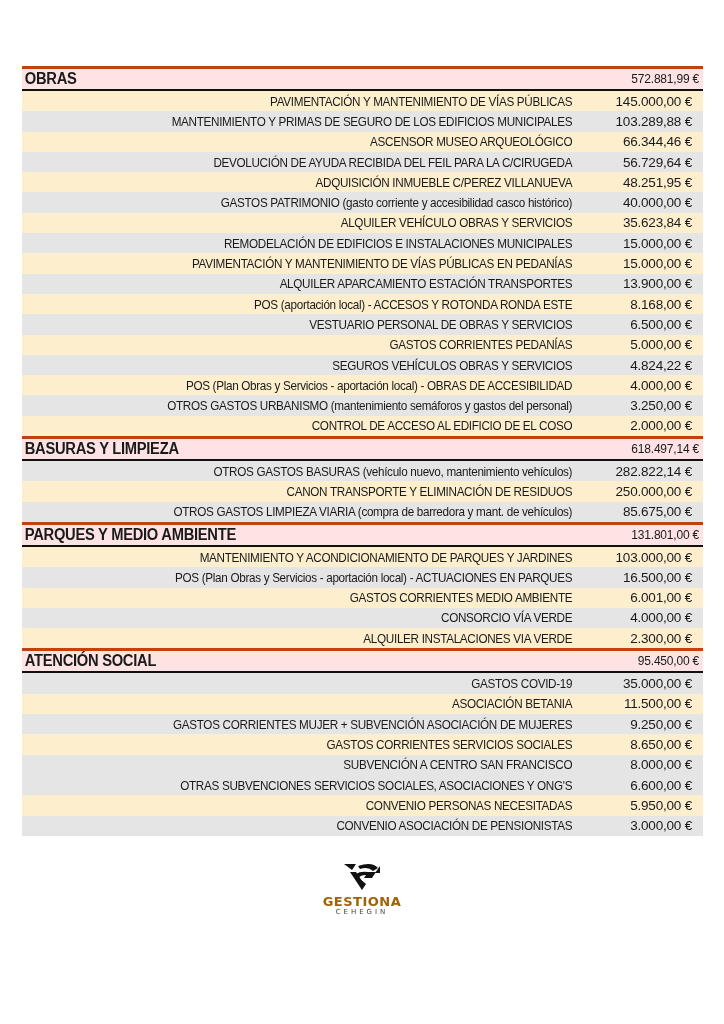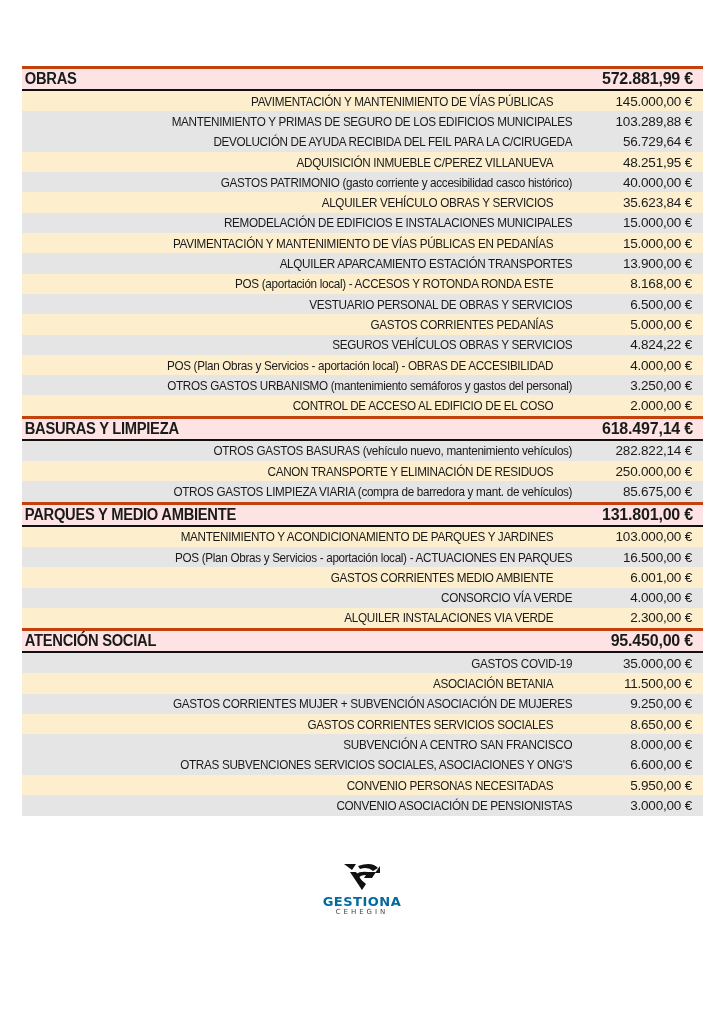--- a/index.html
+++ b/index.html
@@ -35,35 +35,34 @@
       flex: 1;
       font-weight: bold;
       font-size: 16px;
       letter-spacing: -0.3px;
       padding-left: 3px;
       transform: scaleX(0.92);
       transform-origin: left center;
       white-space: nowrap;
     }
     .section-total {
-      font-weight: bold;
-      font-size: 16px;
-      padding-right: 10px;
+      font-weight: normal;
+      font-size: 12px;
+      padding-right: 4px;
       letter-spacing: -0.2px;
       white-space: nowrap;
     }
     .item-row {
       display: flex;
       align-items: center;
       height: 20.3px;
       background: #e5e5e5;
     }
     .item-row.shaded {
       background: #fdefce;
-      gap: 19px;
     }
     .item-desc {
       flex: 1;
       text-align: right;
       font-size: 13px;
       padding-right: 22px;
       white-space: nowrap;
       letter-spacing: -0.35px;
       transform: scaleX(0.9);
       transform-origin: right center;
@@ -85,21 +84,21 @@
     }
     #logo svg {
       display: block;
       margin: 0 auto;
     }
     .logo-name {
       font-family: "DejaVu Sans", sans-serif;
       font-weight: bold;
       font-size: 13px;
       letter-spacing: 0.5px;
-      color: #0369a1;
+      color: #a16207;
       margin-top: 2px;
     }
     .logo-sub {
       font-family: "DejaVu Sans", sans-serif;
       font-size: 7px;
       letter-spacing: 3px;
       color: #444;
       margin-top: -1px;
     }
   </style>
@@ -111,20 +110,24 @@
       <div class="section-title">OBRAS</div>
       <div class="section-total">572.881,99 €</div>
     </div>
     <div class="item-row shaded">
       <div class="item-desc">PAVIMENTACIÓN Y MANTENIMIENTO DE VÍAS PÚBLICAS</div>
       <div class="item-amount">145.000,00 €</div>
     </div>
     <div class="item-row">
       <div class="item-desc">MANTENIMIENTO Y PRIMAS DE SEGURO DE LOS EDIFICIOS MUNICIPALES</div>
       <div class="item-amount">103.289,88 €</div>
+    </div>
+    <div class="item-row shaded">
+      <div class="item-desc">ASCENSOR MUSEO ARQUEOLÓGICO</div>
+      <div class="item-amount">66.344,46 €</div>
     </div>
     <div class="item-row">
       <div class="item-desc">DEVOLUCIÓN DE AYUDA RECIBIDA DEL FEIL PARA LA C/CIRUGEDA</div>
       <div class="item-amount">56.729,64 €</div>
     </div>
     <div class="item-row shaded">
       <div class="item-desc">ADQUISICIÓN INMUEBLE C/PEREZ VILLANUEVA</div>
       <div class="item-amount">48.251,95 €</div>
     </div>
     <div class="item-row">

